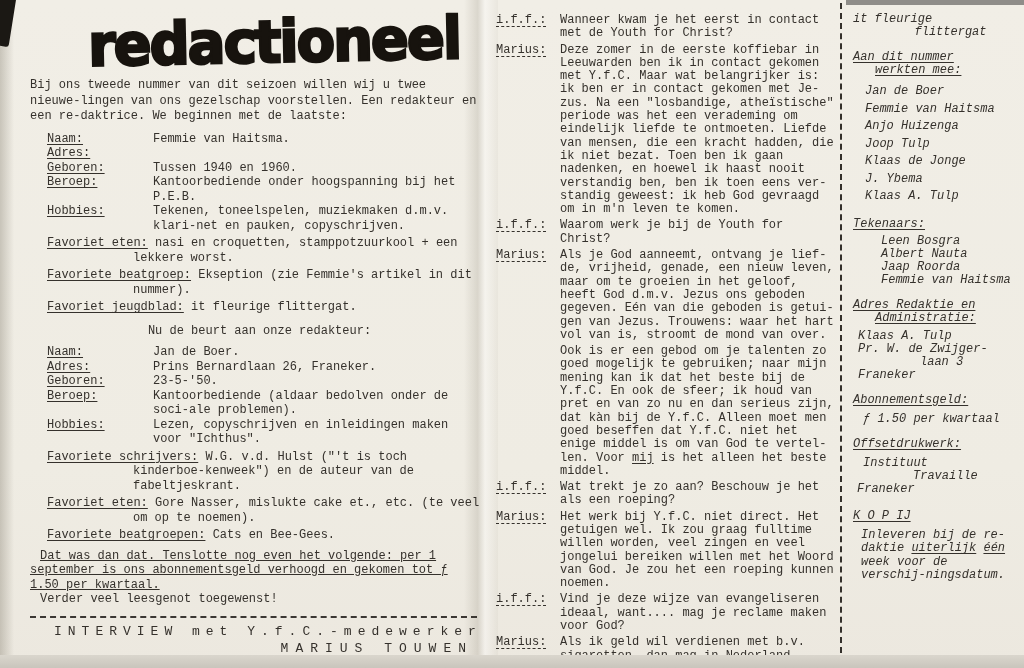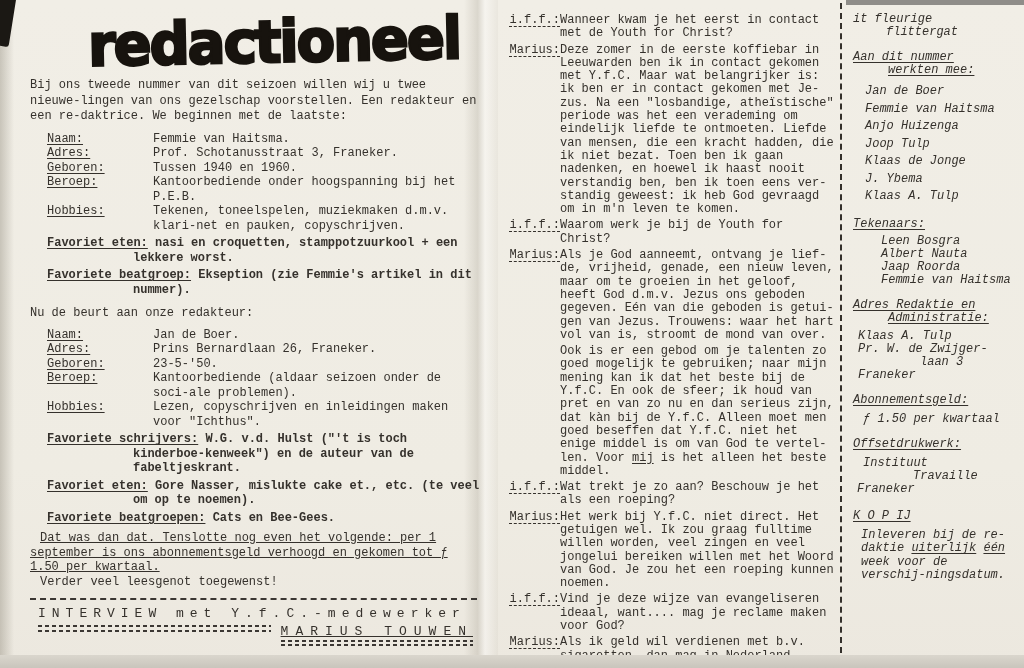--- a/index.html
+++ b/index.html
@@ -25,58 +25,58 @@
   .page-left{position:absolute;left:0;top:0;width:487px;height:668px;box-sizing:border-box;
     padding:10px 6px 0 30px;font-size:12px;line-height:14.5px;}
   .zine-title{font-family:"DejaVu Sans",sans-serif;font-weight:bold;font-size:56px;line-height:60px;
     color:#17130e;letter-spacing:-2px;-webkit-text-stroke:2.5px #17130e;
     margin:2px 0 6px 58px;transform:rotate(-1.2deg) scaleY(1.04);}
   .intro{line-height:15.5px;margin-bottom:7px;}
   .prow{display:flex;margin-left:17px;gap:20px;}
   .prow .p-lbl{flex:0 0 86px;}
   .prow .p-val{flex:1;}
   .u{text-decoration:underline;text-underline-offset:2px;text-decoration-thickness:1px;}
-  .fav{margin:3px 0 0 17px;padding-left:86px;text-indent:-86px;font-weight:bold;}
-  .interlude{margin:9px 0 7px 0;}
+  .fav{margin:3px 0 0 17px;padding-left:86px;text-indent:-86px;}
+  .interlude{margin:9px 0 7px 8px;text-align:center;}
   .closing{margin-top:6px;text-indent:10px;text-decoration:underline;}
   .closing2{text-indent:10px;}
   .dashline{border-top:2px dashed #3b3733;margin:9px 4px 7px 0;height:0;}
-  .iv-head1{letter-spacing:6px;font-size:13px;margin-left:8px;white-space:nowrap;}
-  .iv-head2{display:flex;align-items:flex-start;margin:3px 8px 6px 8px;text-decoration:underline;}
+  .iv-head1{letter-spacing:6px;font-size:13px;margin-left:24px;white-space:nowrap;}
+  .iv-head2{display:flex;align-items:flex-end;margin:3px 8px 6px 8px;}
   .eq-fill{flex:1;height:7px;margin:0 10px 2px 0;
     background-image:repeating-linear-gradient(90deg,#3b3733 0 4px,transparent 4px 7px),
                      repeating-linear-gradient(90deg,#3b3733 0 4px,transparent 4px 7px);
     background-size:100% 2px,100% 2px;background-position:0 0,0 5px;background-repeat:no-repeat,no-repeat;}
   .iv-subject{letter-spacing:7px;font-size:13px;white-space:nowrap;padding-bottom:7px;
     background-image:repeating-linear-gradient(90deg,#3b3733 0 4px,transparent 4px 7px),
                      repeating-linear-gradient(90deg,#3b3733 0 4px,transparent 4px 7px);
     background-size:100% 2px,100% 2px;background-position:0 100%,0 calc(100% - 4px);
     background-repeat:no-repeat,no-repeat;}
 
   
   .page-mid{position:absolute;left:490px;top:14px;width:348px;box-sizing:border-box;
     font-size:12px;line-height:13.3px;padding-left:6px;}
   .qa{display:flex;margin-bottom:3px;}
   .qa-speaker{flex:0 0 64px;white-space:nowrap;
-    text-decoration:underline dashed;text-underline-offset:2.5px;text-decoration-thickness:1px;text-align:right;}
+    text-decoration:underline dashed;text-underline-offset:2.5px;text-decoration-thickness:1px;}
   .qa-speaker.empty{text-decoration:none;}
   .qa-text{flex:1;}
   .qa.cont{margin-top:1px;}
 
   
   .col-divider{position:absolute;left:840px;top:3px;height:660px;width:0;
     border-left:2px dashed #34302b;}
 
   
   .page-right{position:absolute;left:853px;top:10px;width:162px;font-size:12px;line-height:13px;font-style:italic;}
   .masthead-l1{margin-top:3px;}
-  .masthead-l2{margin-left:33px;}
+  .masthead-l2{margin-left:33px;text-align:center;}
   .issue{margin-top:9px;}
   .sec{margin-top:12px;}
-  .head2{margin-left:35px;}
+  .head2{margin-left:22px;}
   .contrib{margin-left:12px;line-height:17.5px;margin-top:6px;}
   .tek{margin-left:28px;margin-top:4px;}
   .addr{margin-left:5px;margin-top:5px;}
   .addr-indent{margin-left:62px;}
   .sub-val{margin-left:10px;margin-top:6px;}
   .print-l1{margin-left:10px;margin-top:6px;}
   .print-l2{margin-left:60px;}
   .print-l3{margin-left:4px;}
   .kopij-head{margin-top:14px;}
   .kopij-text{margin-left:8px;margin-top:6px;line-height:13.5px;}
@@ -94,56 +94,56 @@
 
   <div class="intro">Bij ons tweede nummer van dit seizoen willen wij u twee nieuwe-lingen van ons gezelschap voorstellen. Een redakteur en een re-daktrice. We beginnen met de laatste:</div>
 
   <div>
     <div class="prow">
       <span class="p-lbl u">Naam:</span>
       <span class="p-val">Femmie van Haitsma.</span>
     </div>
     <div class="prow">
       <span class="p-lbl u">Adres:</span>
-      <span class="p-val">Prof. Schotanusstraat 3, Franeker.</span>
     </div>
     <div class="prow">
       <span class="p-lbl u">Geboren:</span>
       <span class="p-val">Tussen 1940 en 1960.</span>
     </div>
     <div class="prow">
       <span class="p-lbl u">Beroep:</span>
       <span class="p-val">Kantoorbediende onder hoogspanning bij het P.E.B.</span>
     </div>
     <div class="prow">
       <span class="p-lbl u">Hobbies:</span>
       <span class="p-val">Tekenen, toneelspelen, muziekmaken d.m.v. klari-net en pauken, copyschrijven.</span>
     </div>
     <div class="fav"><span class="u">Favoriet eten:</span> <span>nasi en croquetten, stamppotzuurkool + een lekkere worst.</span></div>
     <div class="fav"><span class="u">Favoriete beatgroep:</span> <span>Ekseption (zie Femmie's artikel in dit nummer).</span></div>
+    <div class="fav"><span class="u">Favoriet jeugdblad:</span> <span>it fleurige flittergat.</span></div>
   </div>
 
   <div class="interlude">Nu de beurt aan onze redakteur:</div>
 
   <div>
     <div class="prow">
       <span class="p-lbl u">Naam:</span>
       <span class="p-val">Jan de Boer.</span>
     </div>
     <div class="prow">
       <span class="p-lbl u">Adres:</span>
       <span class="p-val">Prins Bernardlaan 26, Franeker.</span>
     </div>
     <div class="prow">
       <span class="p-lbl u">Geboren:</span>
       <span class="p-val">23-5-'50.</span>
     </div>
     <div class="prow">
       <span class="p-lbl u">Beroep:</span>
-      <span class="p-val">Kantoorbediende (aldaar seizoen onder de soci-ale problemen).</span>
+      <span class="p-val">Kantoorbediende (aldaar bedolven onder de soci-ale problemen).</span>
     </div>
     <div class="prow">
       <span class="p-lbl u">Hobbies:</span>
       <span class="p-val">Lezen, copyschrijven en inleidingen maken voor "Ichthus".</span>
     </div>
     <div class="fav"><span class="u">Favoriete schrijvers:</span> <span>W.G. v.d. Hulst ("'t is toch kinderboe-kenweek") en de auteur van de fabeltjeskrant.</span></div>
     <div class="fav"><span class="u">Favoriet eten:</span> <span>Gore Nasser, mislukte cake et., etc. (te veel om op te noemen).</span></div>
     <div class="fav"><span class="u">Favoriete beatgroepen:</span> <span>Cats en Bee-Gees.</span></div>
   </div>
 

